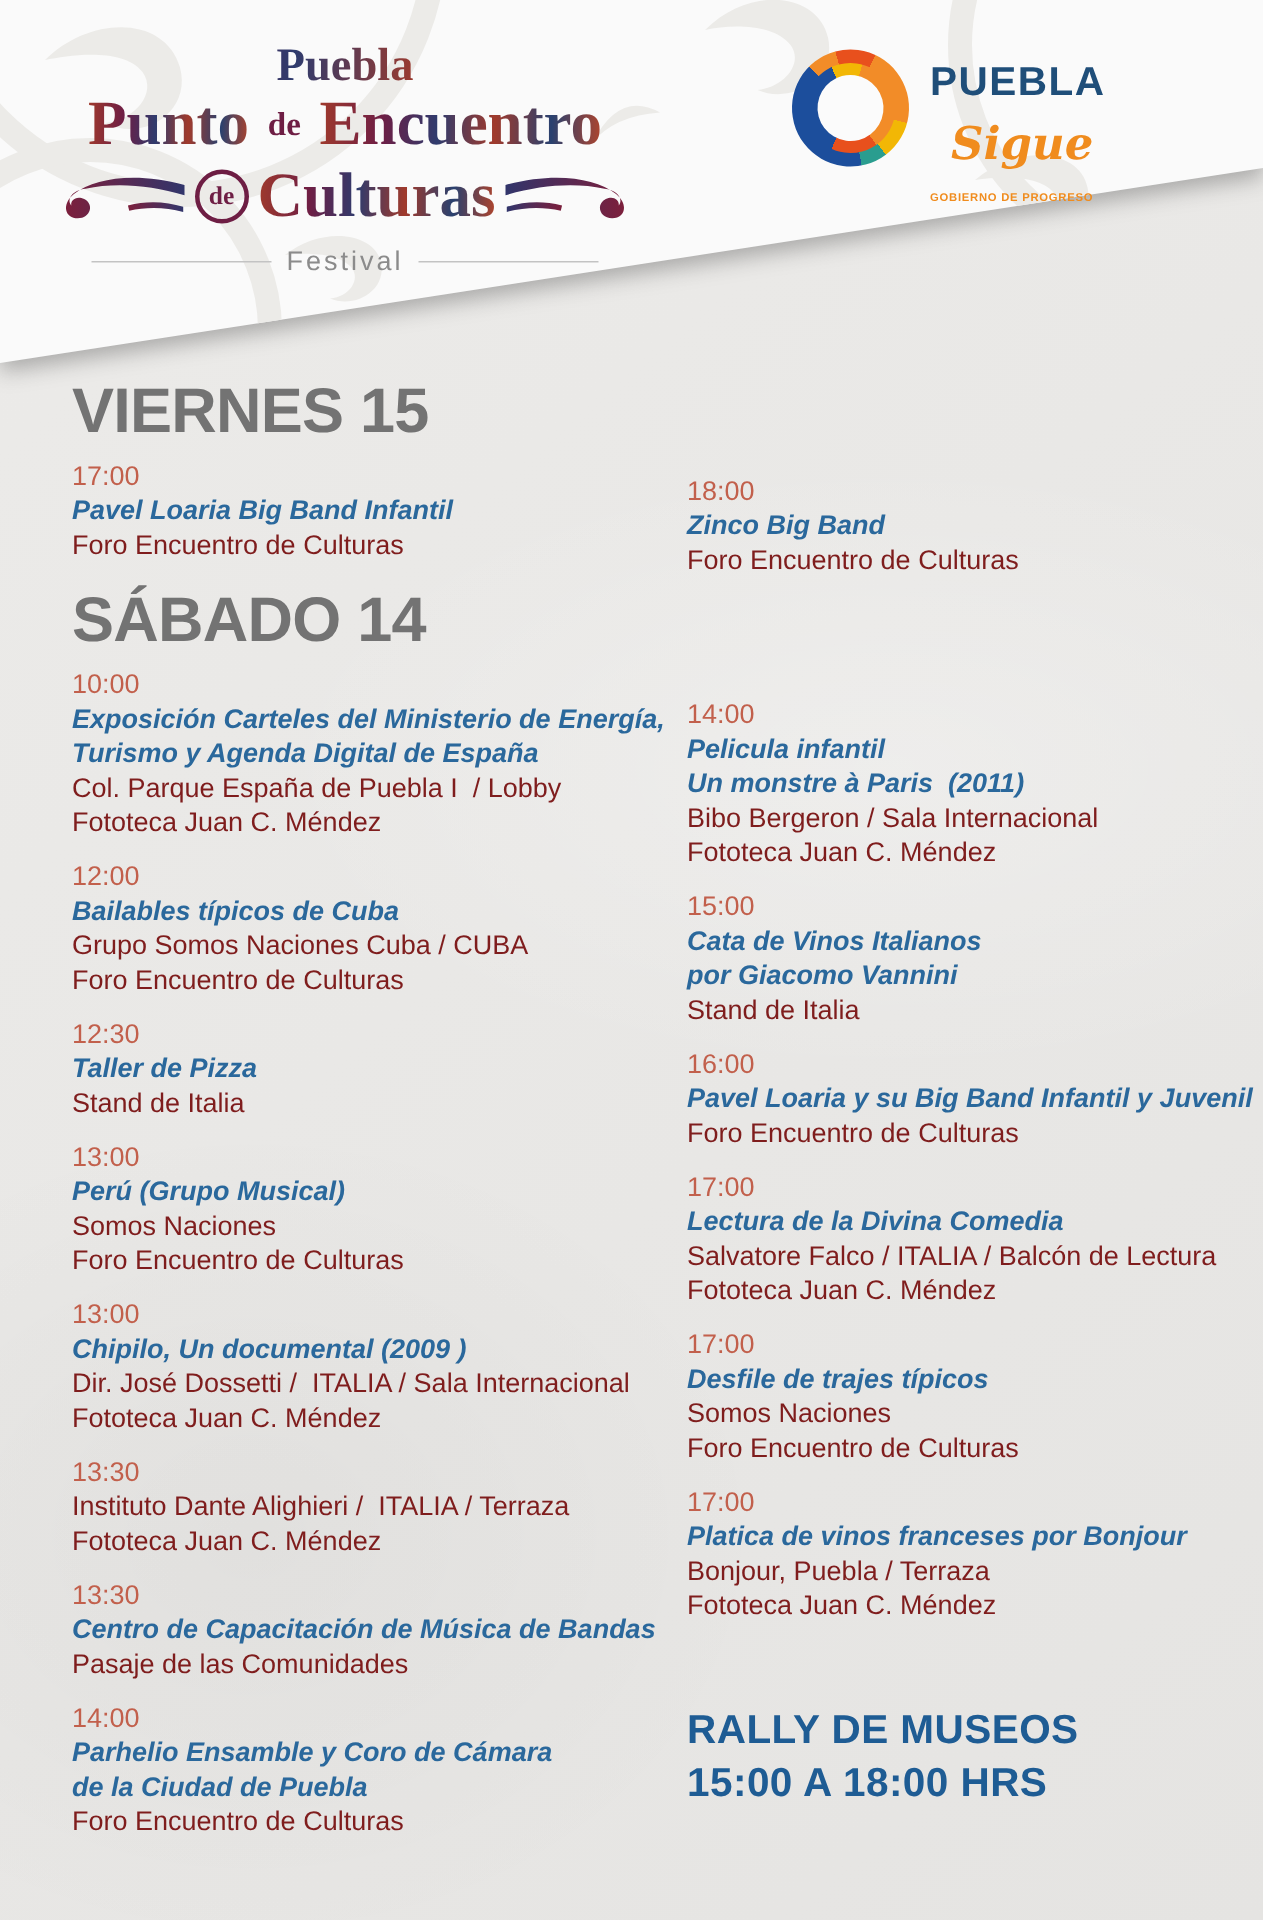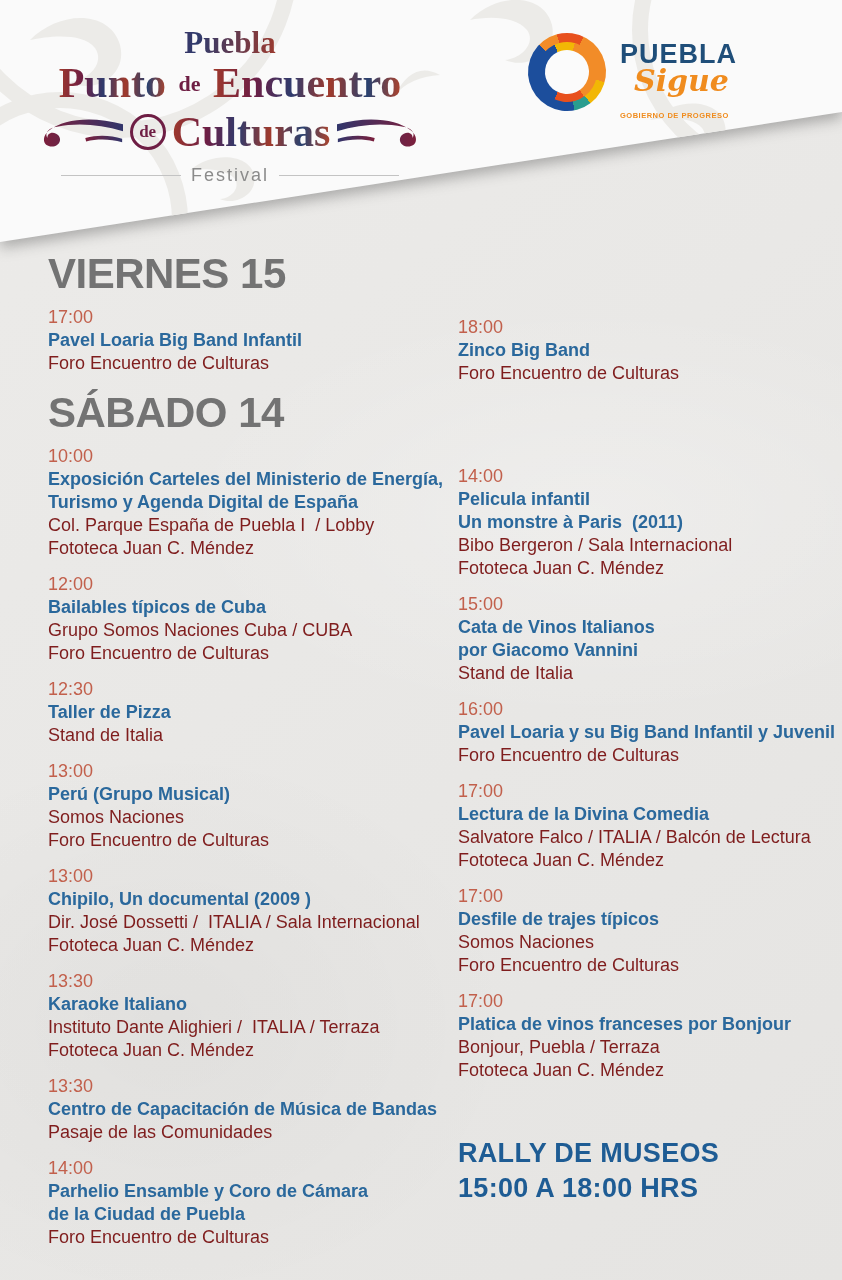--- a/index.html
+++ b/index.html
@@ -51,34 +51,34 @@
       #e8501d 0 40deg,#f28c28 40deg 120deg,#f2b705 120deg 158deg,
       #2a9d8f 158deg 184deg,#1c4e9c 184deg 330deg,#f28c28 330deg 360deg);
     transform:rotate(-15deg);}
   .gov-ring::before{content:"";position:absolute;inset:9px;border-radius:50%;
     background:conic-gradient(from 30deg,
       #f28c28 0 130deg,#e8501d 130deg 190deg,#1c4e9c 190deg 320deg,#f2b705 320deg 360deg);}
   .gov-ring::after{content:"";position:absolute;inset:17px;border-radius:50%;background:#fbfbfb;}
   .gov-text{padding-top:8px;}
   .gov-puebla{font-size:27px;font-weight:bold;letter-spacing:1px;color:#1f4e79;line-height:26px;}
   .gov-sigue{font-family:"DejaVu Serif",serif;font-style:italic;font-weight:bold;
-    font-size:30px;color:#f08c1e;line-height:28px;margin-left:14px;}
+    font-size:30px;color:#f08c1e;line-height:28px;margin-left:14px;margin-top:16px;}
   .gov-tagline{font-size:7.5px;letter-spacing:.5px;color:#f08c1e;font-weight:bold;
     text-align:left;margin-top:16px;}
 
   
   .col{position:absolute;z-index:2;}
   #left-col{left:48px;top:252px;width:408px;}
   #right-col{left:458px;top:304px;width:380px;margin-top:12px;}
   .day{font-weight:bold;font-size:42px;line-height:44px;letter-spacing:-.5px;
     color:#737373;margin:0 0 10px 0;}
   #sabado-heading{margin-top:16px;}
   .event{margin-bottom:13px;font-size:18px;line-height:23px;}
   .time{color:#c2604c;}
-  .title{color:#2a689c;font-weight:bold;white-space:pre-wrap;}
+  .title{color:#2a689c;font-weight:bold;font-style:italic;white-space:pre-wrap;}
   .detail{color:#7f1d1d;white-space:pre-wrap;}
   .spacer{height:67px;}
   .rally{margin-top:54px;color:#1e5c94;font-weight:bold;font-size:27px;line-height:35px;letter-spacing:.3px;}
 </style>
 </head>
 <body>
 
 <div class="band-wrap">
   <div class="band">
     <svg class="watermark" width="842" height="260" viewBox="0 0 842 260">
@@ -181,21 +181,20 @@
 Foro Encuentro de Culturas</div>
   </div>
   <div class="event">
     <div class="time">13:00</div>
     <div class="title">Chipilo, Un documental (2009 )</div>
     <div class="detail">Dir. José Dossetti /  ITALIA / Sala Internacional
 Fototeca Juan C. Méndez</div>
   </div>
   <div class="event">
     <div class="time">13:30</div>
-    <div class="title">Karaoke Italiano</div>
     <div class="detail">Instituto Dante Alighieri /  ITALIA / Terraza
 Fototeca Juan C. Méndez</div>
   </div>
   <div class="event">
     <div class="time">13:30</div>
     <div class="title">Centro de Capacitación de Música de Bandas</div>
     <div class="detail">Pasaje de las Comunidades</div>
   </div>
   <div class="event">
     <div class="time">14:00</div>

